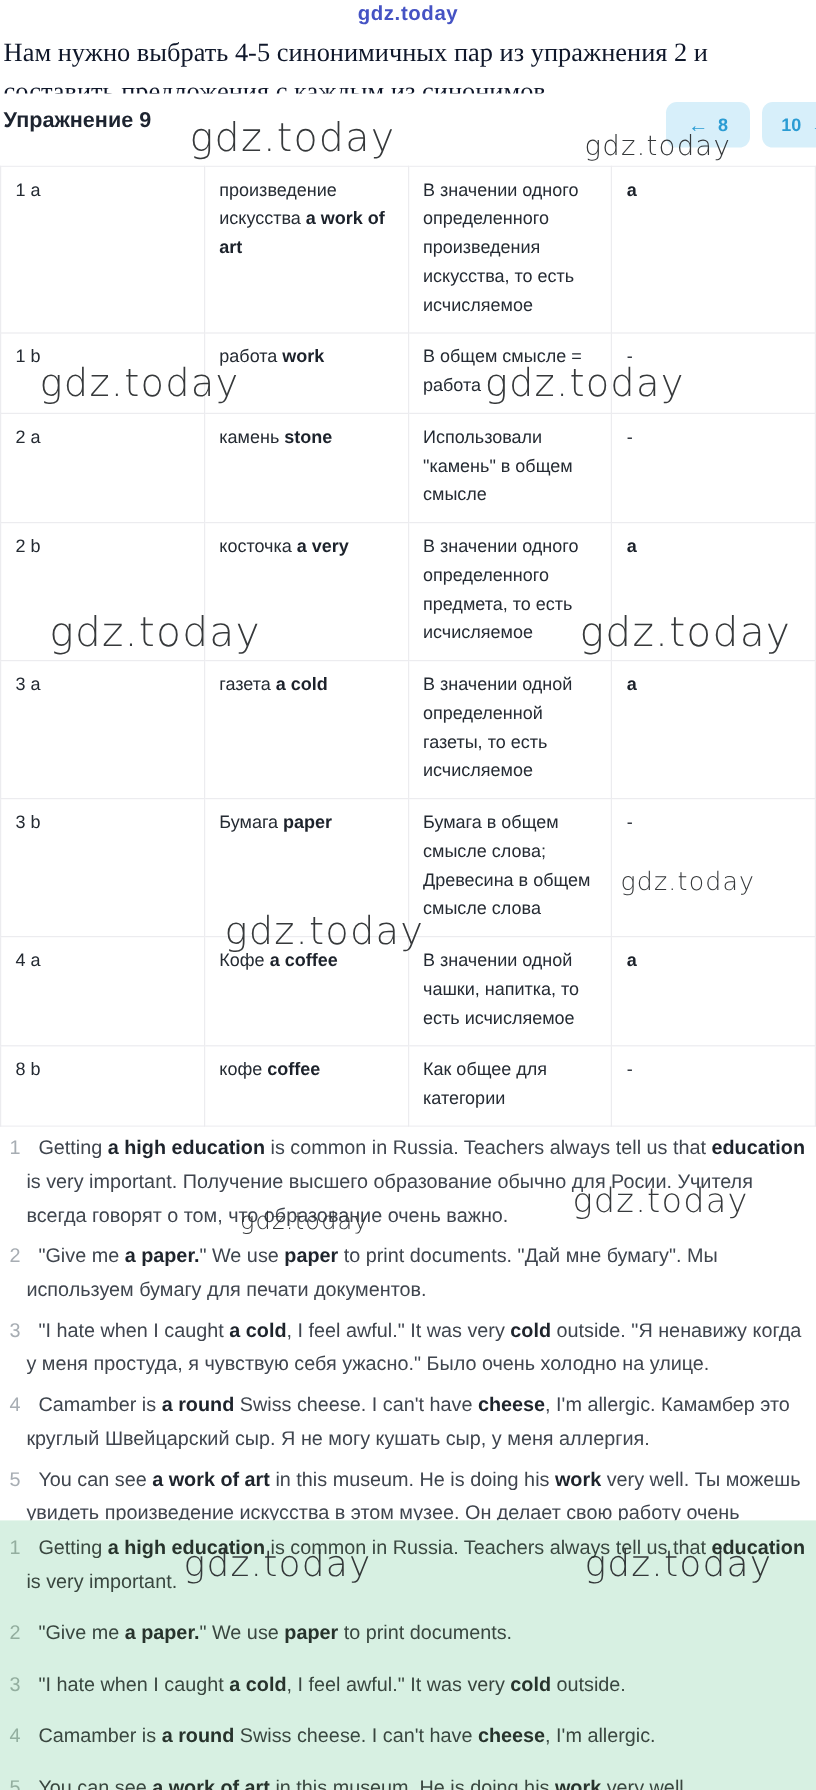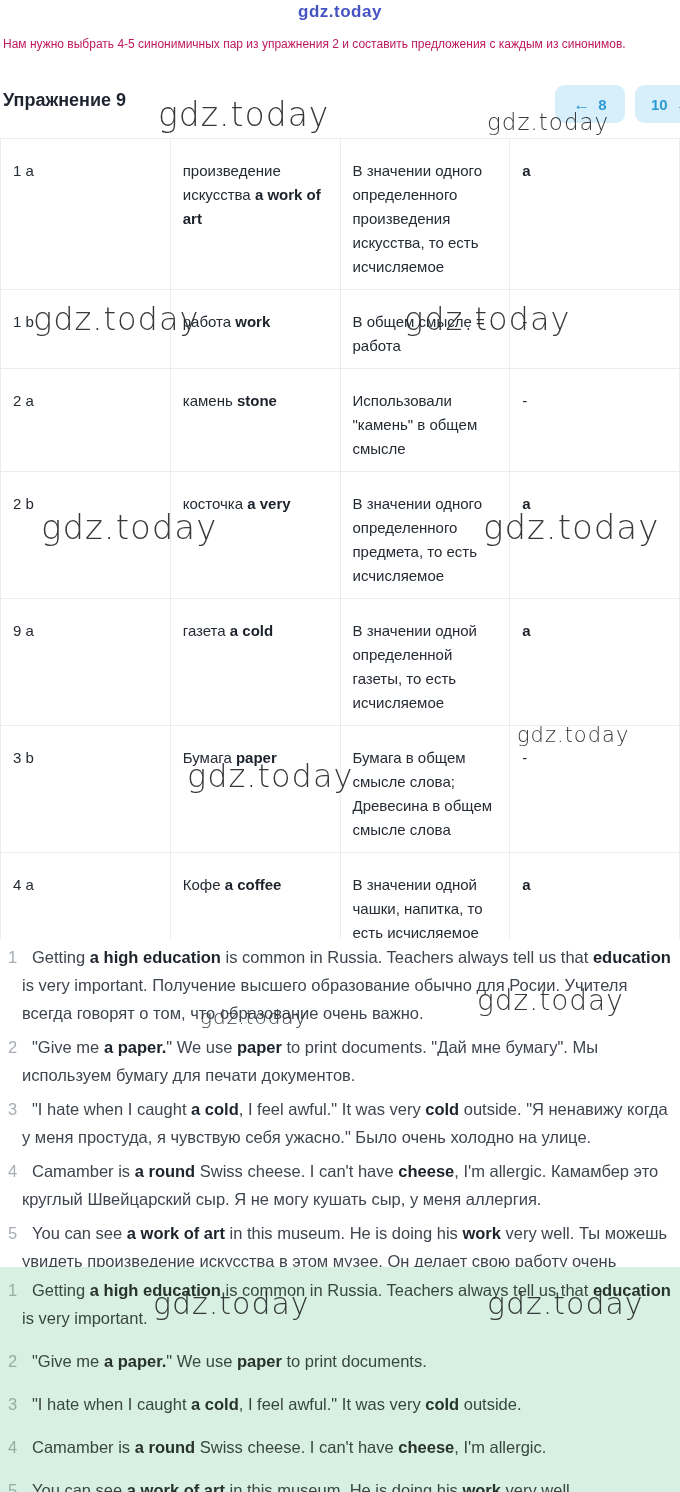--- a/index.html
+++ b/index.html
@@ -7,33 +7,33 @@
   .page {
     position:relative; width:680px; height:1492px; overflow:hidden;
     background:#fff; font-family:"Liberation Sans", sans-serif; color:#2a313b;
   }
   
   .site-link-row { position:absolute; top:0; left:0; width:100%; text-align:center; }
   .site-link { display:inline-block; margin-top:2px; font-size:17px; font-weight:600;
     color:#4553c4; text-decoration:none; letter-spacing:.5px; }
   
   .task { position:absolute; top:28px; left:3px; width:674px; height:50px; overflow:hidden;
-    font-size:12px; line-height:32px; color:#be185d; }
+    font-size:22px; line-height:32px; color:#0f172a;font-family:Liberation Serif, serif; }
   
   .ex-title { position:absolute; top:90px; left:3px; font-size:18px; font-weight:700; color:#1d2430; }
   .nav { position:absolute; top:85px; left:555px; display:flex; gap:10px; }
   .nav-btn { display:flex; align-items:center; justify-content:center; gap:8px;
     min-width:70px; height:38px; padding:0 16px; border:none; border-radius:9px;
     background:#d7effa; color:#2b9cd3; font-family:inherit; font-size:15px; font-weight:600; cursor:pointer; }
   .nav-btn .arr { font-size:17px; line-height:1; }
   
   .table-wrap { position:absolute; top:138px; left:0; width:680px; height:801px; overflow:hidden; }
   table.ex-table { width:680px; border-collapse:collapse; table-layout:fixed; }
   table.ex-table td { width:25%; border:1px solid #ececef; vertical-align:top;
-    padding:20px 12px 10px 12px; font-size:15px; line-height:24px; color:#252b33; }
+    padding:8px 12px 10px 12px; font-size:15px; line-height:24px; color:#252b33; }
   table.ex-table b { color:#1c222b; }
   
   .list-wrap { position:absolute; top:943px; left:0; width:680px; height:324px; overflow:hidden; }
   ol.ans { list-style:none; }
   ol.ans li { position:relative; padding-left:22px; padding-right:6px; margin-bottom:6px;
     font-size:16.5px; line-height:28px; color:#3f454e; }
   ol.ans li .n { position:absolute; left:8px; top:0; color:#a7adb3; }
   ol.ans li .t { display:block; text-indent:10px; }
   ol.ans b { color:#1e242c; }
   
@@ -96,21 +96,21 @@
           </tr>
 
           <tr>
             <td>2 b</td>
             <td>косточка <b>a very</b></td>
             <td>В значении одного определенного предмета, то есть исчисляемое</td>
             <td><b>a</b></td>
           </tr>
 
           <tr>
-            <td>9 a</td>
+            <td>3 a</td>
             <td>газета <b>a cold</b></td>
             <td>В значении одной определенной газеты, то есть исчисляемое</td>
             <td><b>a</b></td>
           </tr>
 
           <tr>
             <td>3 b</td>
             <td>Бумага <b>paper</b></td>
             <td>Бумага в общем смысле слова; Древесина в общем смысле слова</td>
             <td>-</td>

